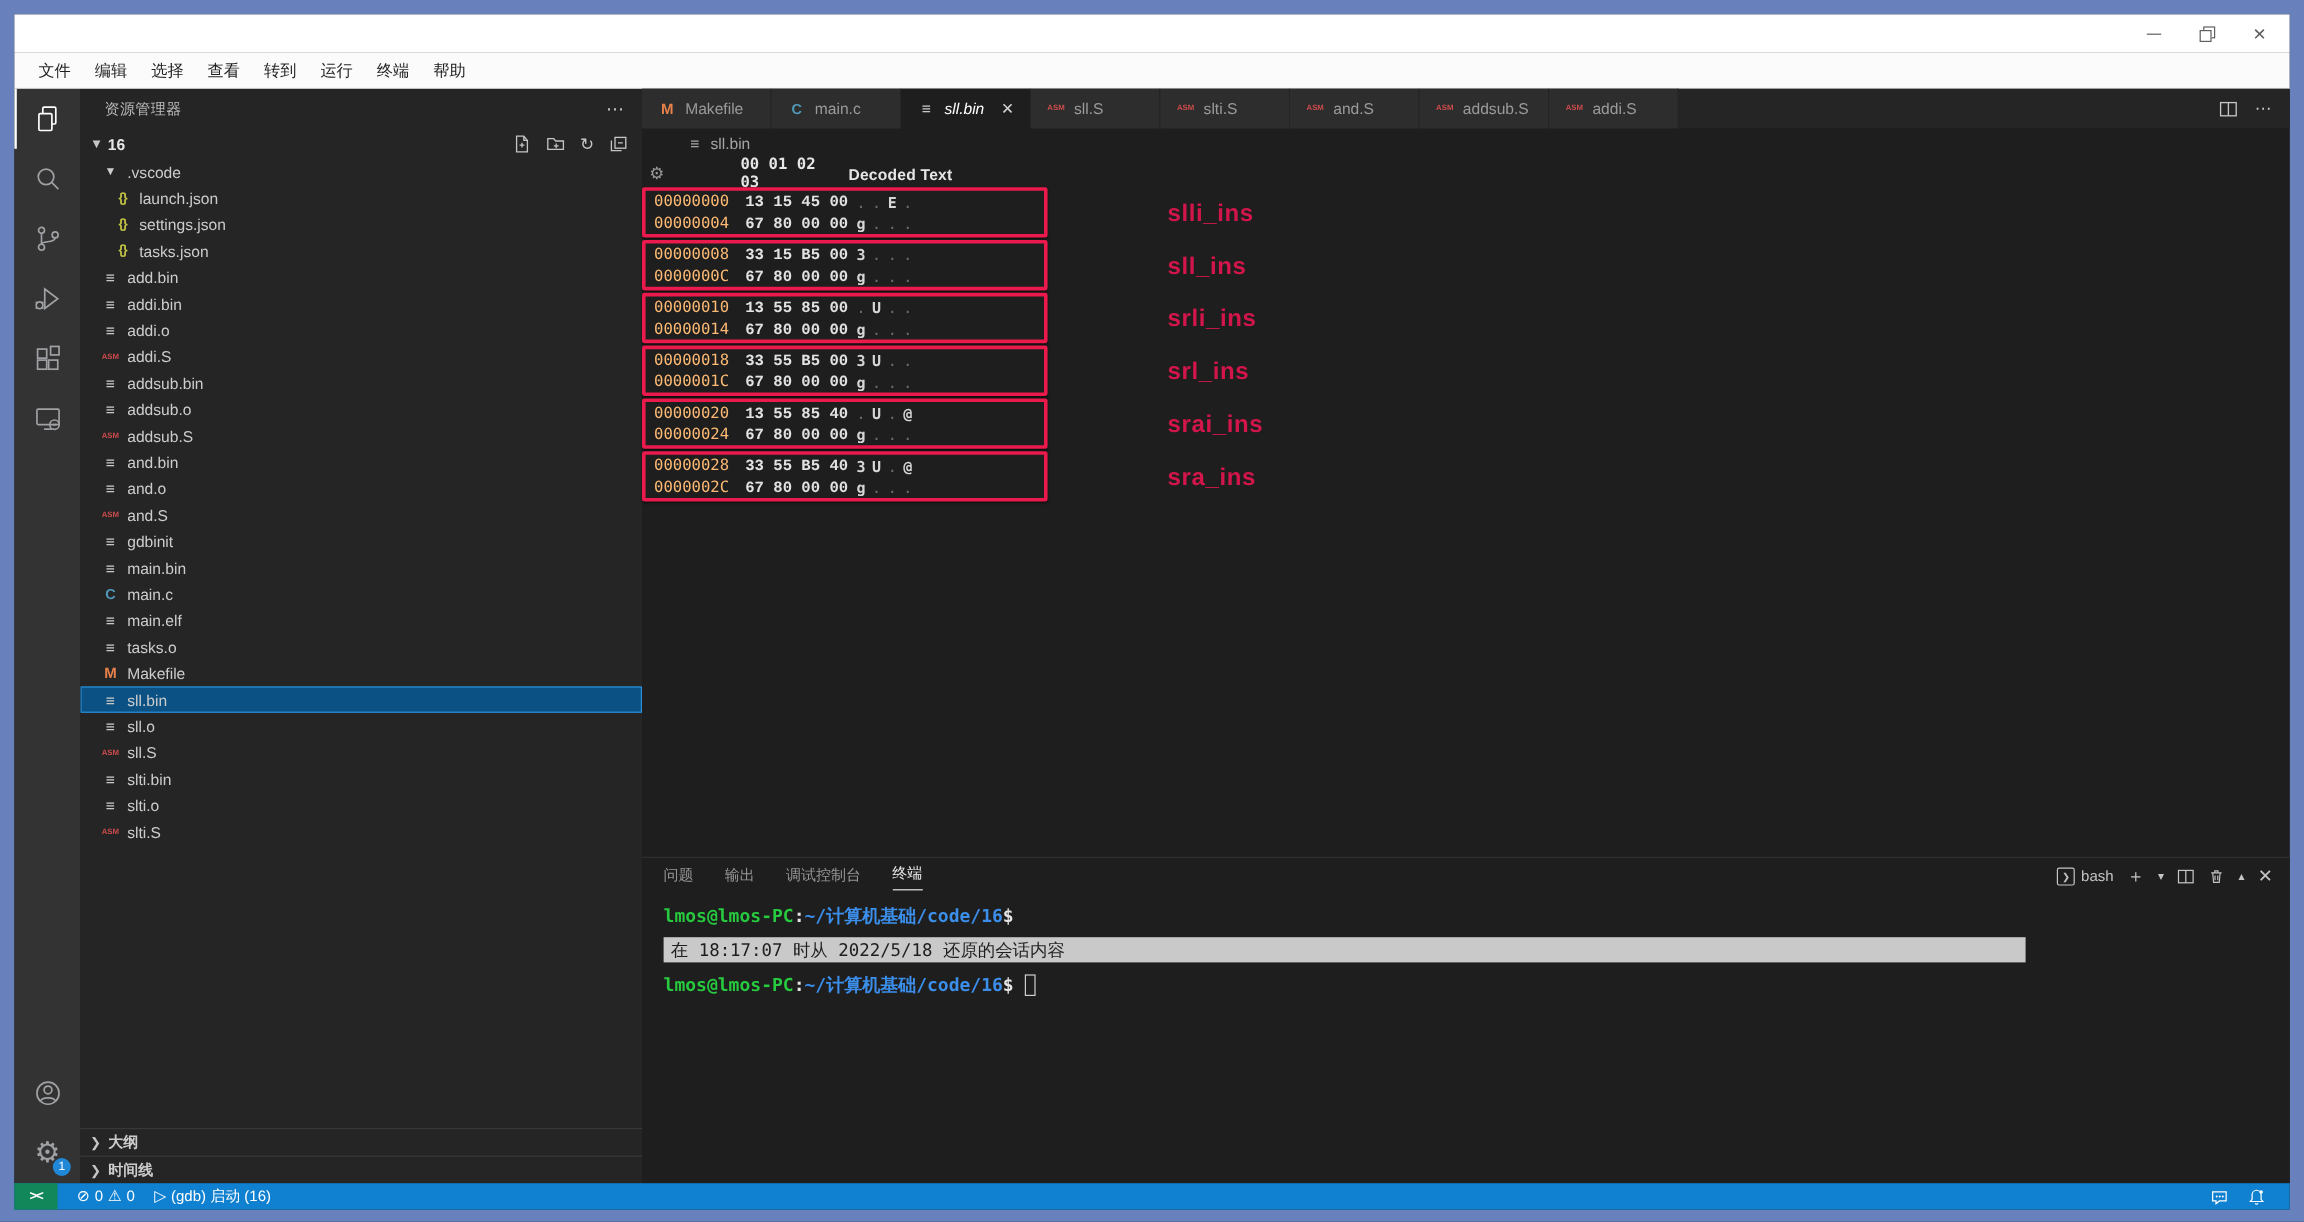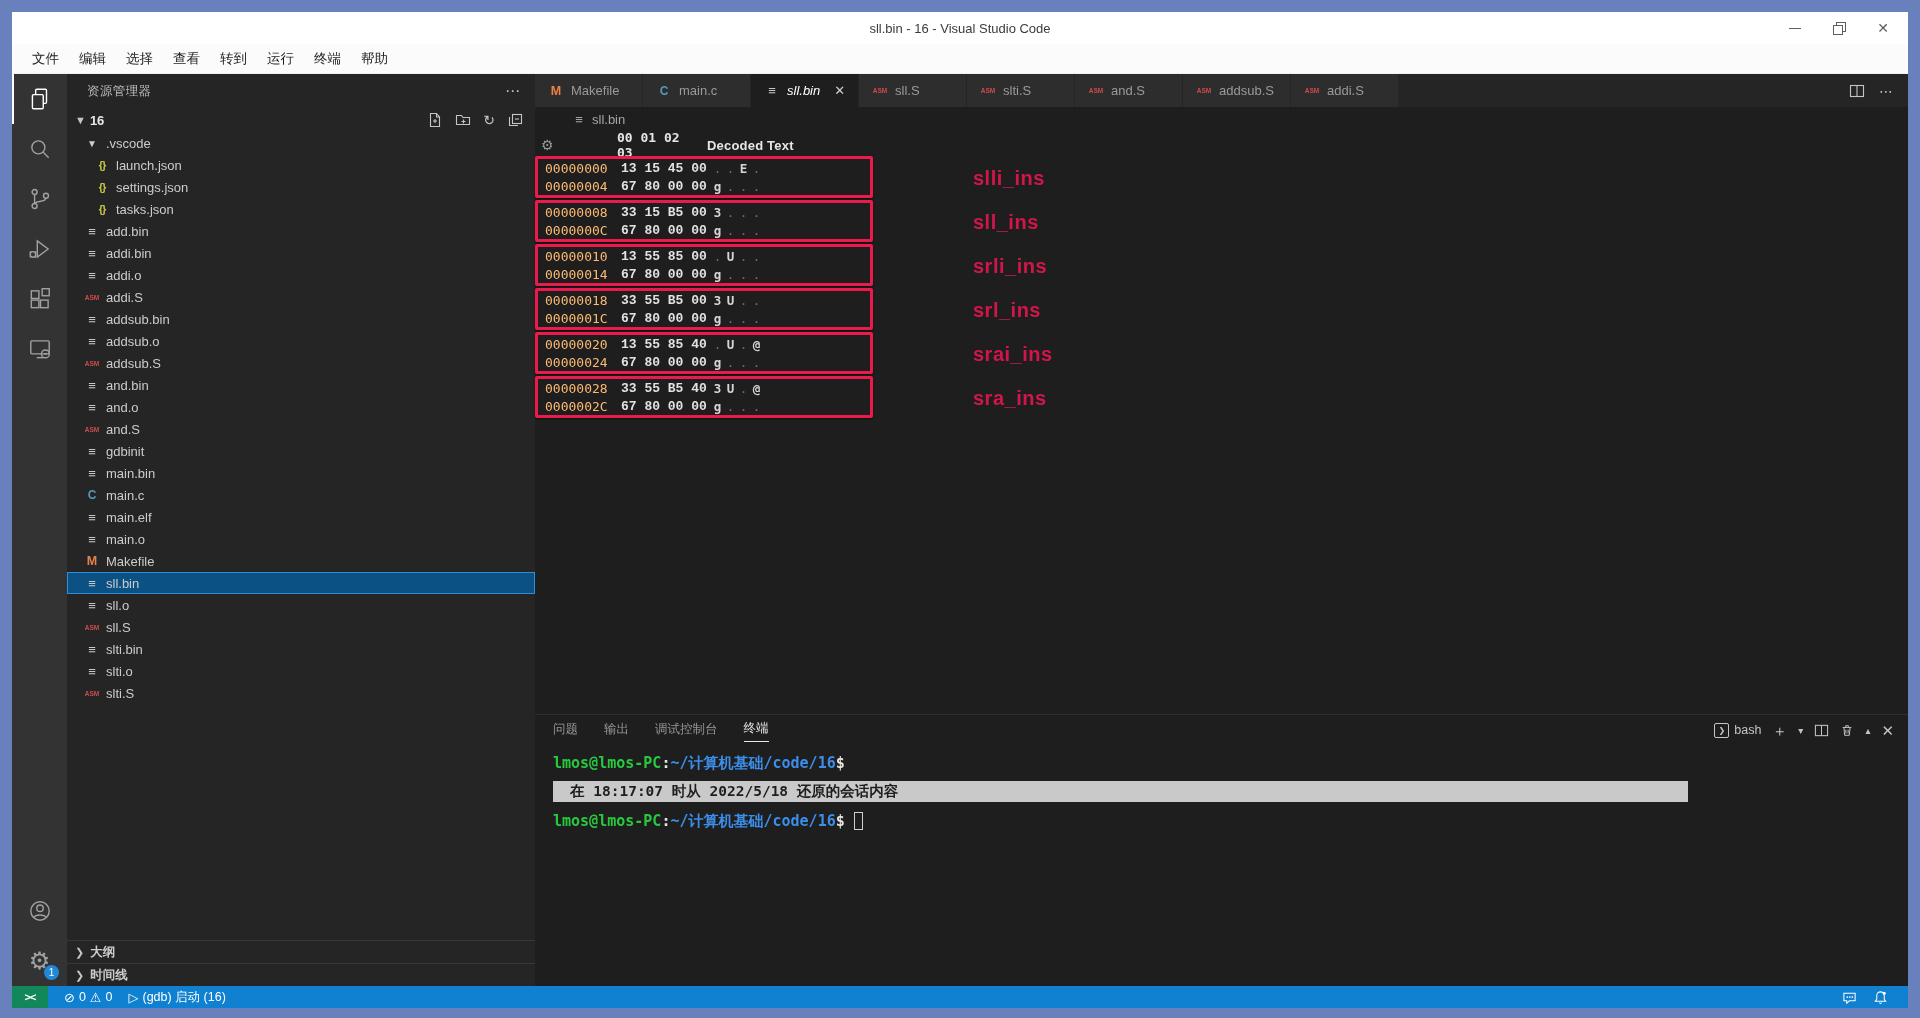--- a/index.html
+++ b/index.html
@@ -126,22 +126,22 @@
   .pa-glyph { font-size:15px; line-height:15px; cursor:pointer; }
   .pa-glyph.small { font-size:10px; }
   .terminal { flex:1; padding:6px 0 0 18px;
     font-family:"DejaVu Sans Mono","Liberation Mono",monospace; font-size:15px; }
   .term-line { height:24px; display:flex; align-items:center; white-space:pre; }
   .t-user { color:#27c93f; font-weight:700;text-align:center; }
   .t-colon { color:#e5e5e5; font-weight:700; }
   .t-path { color:#3b8eea; font-weight:700; }
   .t-dollar { color:#e5e5e5; font-weight:700; }
   .restore-bar { width:1135px; height:21px; background:#c9c9c9; color:#1e1e1e;
-    display:flex; align-items:center; padding-left:17px; margin:6px 0 7px;
-    font-weight:700; font-size:14.5px; }
+    display:flex; align-items:flex-end; padding-left:6px; margin:6px 0 7px;
+    font-weight:400; font-size:14.5px; }
   .cursor { display:inline-block; width:9px; height:18px; border:1.5px solid #cfcfcf;
     margin-left:9px; }
 
   
   .statusbar { height:22px; background:#1080d0; display:flex; align-items:center;
     color:#ffffff; font-size:12.5px; flex:none; }
   .remote-chip { width:36px; height:100%; background:#12875a; display:flex;
     align-items:center; justify-content:center; font-weight:700; font-size:11px;
     letter-spacing:-1px; cursor:pointer; }
   .sb-item { display:flex; align-items:center; gap:4px; padding:0 8px; height:100%;
@@ -150,21 +150,20 @@
   .statusbar .right { margin-left:auto; display:flex; align-items:center; height:100%;
     padding-right:12px; }
   .statusbar svg { display:block; }
 </style>
 </head>
 <body>
 
 <div class="window">
 
   <div class="titlebar">
-    <div class="title-text">sll.bin - 16 - Visual Studio Code</div>
     <div class="win-controls">
       <div class="wc wc-min"></div>
       <div class="wc wc-restore"></div>
       <div class="wc wc-close">✕</div>
     </div>
   </div>
 
   <div class="menubar" id="menubar">
       <span class="menu-item">文件</span>
       <span class="menu-item">编辑</span>
@@ -329,21 +328,21 @@
           <div class="tree-row" style="padding-left: 16px;">
             <span class="fi fi-c">C</span>
             <span>main.c</span>
           </div>
           <div class="tree-row" style="padding-left: 16px;">
             <span class="fi fi-bin">≡</span>
             <span>main.elf</span>
           </div>
           <div class="tree-row" style="padding-left: 16px;">
             <span class="fi fi-bin">≡</span>
-            <span>main.o</span>
+            <span>tasks.o</span>
           </div>
           <div class="tree-row" style="padding-left: 16px;">
             <span class="fi fi-make">M</span>
             <span>Makefile</span>
           </div>
           <div class="tree-row selected" style="padding-left: 16px;">
             <span class="fi fi-bin">≡</span>
             <span>sll.bin</span>
           </div>
           <div class="tree-row" style="padding-left: 16px;">

